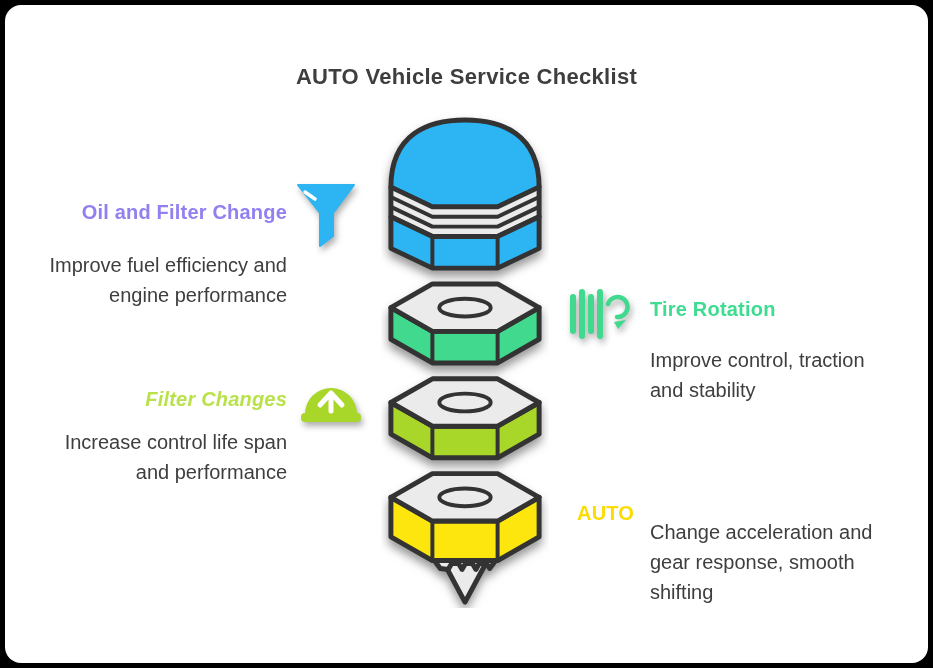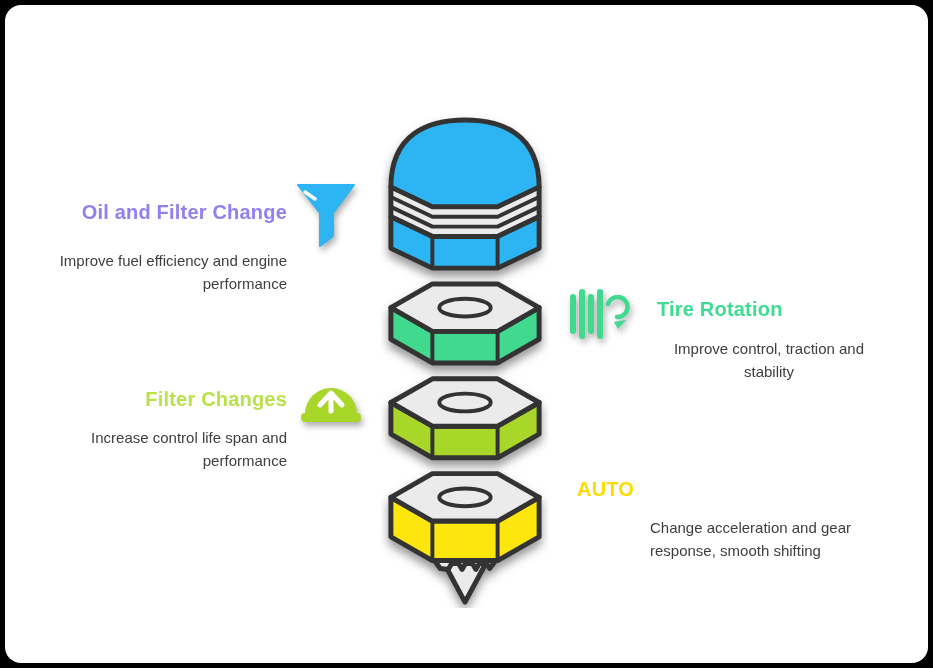--- a/index.html
+++ b/index.html
@@ -3,44 +3,45 @@
 <meta charset="utf-8">
 <style>
   html,body{margin:0;padding:0;background:#000;}
   .stage{position:relative;width:933px;height:668px;background:var(--frame,#000);overflow:hidden;
          font-family:"Liberation Sans", sans-serif;}
   .canvas{position:absolute;inset:5px;background:var(--canvas,#fff);border-radius:16px;}
   .abs{position:absolute;}
   .title{top:59px;left:0;right:0;text-align:center;font-size:22px;font-weight:700;
          color:var(--ink);letter-spacing:.3px;}
   .label{font-size:20px;font-weight:700;letter-spacing:.2px;line-height:1.2;}
-  .desc{font-size:15px;font-weight:500;color:var(--ink);line-height:1.5;}
+  .desc{font-size:20px;font-weight:500;color:var(--ink);line-height:1.5;}
   .t-right{text-align:right;}
   .c-purple{color:var(--purple);}
-  .c-green{color:var(--green-text);margin-left:7px;}
+  .c-green{color:var(--green-text);}
   .c-lime{color:var(--lime-text);}
   .c-yellow{color:var(--yellow-text);}
   
   .stack{left:376px;top:109px;width:168px;height:494px;}
   .seg{filter:drop-shadow(0 6px 5px rgba(45,45,45,.5));}
   .icon{filter:drop-shadow(2px 4px 3px rgba(50,50,50,.40));}
   .ol{stroke:var(--outline);stroke-width:5;stroke-linejoin:round;stroke-linecap:round;}
   .ol4{stroke:var(--outline);stroke-width:4;stroke-linejoin:round;}
   .nf{fill:none;}
   .f-blue{fill:var(--blue);}   .f-green{fill:var(--green);}
   .f-lime{fill:var(--lime);}   .f-yellow{fill:var(--yellow);}
   .f-face{fill:var(--face);}
-  .label4{display:flex;gap:22px;white-space:nowrap;}
+  .label4{display:flex;gap:22px;white-space:nowrap;margin-top:24px;}
 </style>
 </head>
 <body>
 
 <div class="stage">
   <div class="canvas">
 
+    <div class="abs title">AUTO Vehicle Service Checklist</div>
 
     <svg class="abs stack" viewBox="0 0 170 500" aria-hidden="true">
 
       <g class="seg">
         <path class="f-blue ol" d="M10,74 C10,20 48,6 85,6 C122,6 160,20 160,74 L118,94 L52,94 Z"></path>
         <path class="f-face ol" d="M10,74 L52,94 L118,94 L160,74 L160,104 L118,124 L52,124 L10,104 Z"></path>
         <path class="nf ol4" d="M10,84 L52,104 L118,104 L160,84"></path>
         <path class="nf ol4" d="M10,94 L52,114 L118,114 L160,94"></path>
         <path class="f-blue ol" d="M10,104 L52,124 L118,124 L160,104 L160,136 L118,156 L52,156 L10,136 Z"></path>
         <path class="nf ol4" d="M52,124 L52,156 M118,124 L118,156"></path>
@@ -79,28 +80,28 @@
 
     <svg class="abs icon" style="left:563px;top:277px;width:62px;height:58px;" viewBox="0 0 62 58" aria-hidden="true">
       <rect x="2" y="12" width="6" height="40" rx="3" fill="var(--green)"></rect>
       <rect x="11" y="7" width="6" height="50" rx="3" fill="var(--green)"></rect>
       <rect x="20" y="12" width="6" height="40" rx="3" fill="var(--green)"></rect>
       <rect x="29" y="7" width="6" height="50" rx="3" fill="var(--green)"></rect>
       <path d="M40,22 a10,10 0 1 1 9,13" fill="none" stroke="var(--green)" stroke-width="4.5" stroke-linecap="round"></path>
       <path d="M46,40 L58,38 L50,47 Z" fill="var(--green)"></path>
     </svg>
     <div class="abs label c-green" style="left:645px;top:292px;width:260px;">Tire Rotation</div>
-    <div class="abs desc" style="left:645px;top:333px;width:238px;text-align:center;">Improve control, traction and stability</div>
+    <div class="abs desc" style="left:645px;top:340px;width:238px;">Improve control, traction and stability</div>
 
     <svg class="abs icon" style="left:295px;top:369px;width:62px;height:50px;" viewBox="0 0 62 50" aria-hidden="true">
       <path fill="var(--lime)" d="M5,40 A26,26 0 0 1 57,40 Z"></path>
       <rect fill="var(--lime)" x="1" y="39" width="60" height="9" rx="4"></rect>
       <path stroke="#fff" stroke-width="5" fill="none" stroke-linecap="round" stroke-linejoin="round" d="M20,31 L31,19 L42,31 M31,22 L31,37"></path>
     </svg>
-    <div class="abs label t-right c-lime" style="left:40px;top:382px;width:242px;">Filter Changes</div>
+    <div class="abs label t-right c-lime" style="left:40px;top:382px;width:242px;font-style:italic;">Filter Changes</div>
     <div class="abs desc t-right" style="left:32px;top:422px;width:250px;">Increase control life span and performance</div>
 
     <div class="abs label label4 c-yellow" style="left:572px;top:472px;">
       <span>AUTO</span>
     </div>
     <div class="abs desc" style="left:645px;top:512px;width:225px;">Change acceleration and gear response, smooth shifting</div>
 
   </div>
 </div>
 

